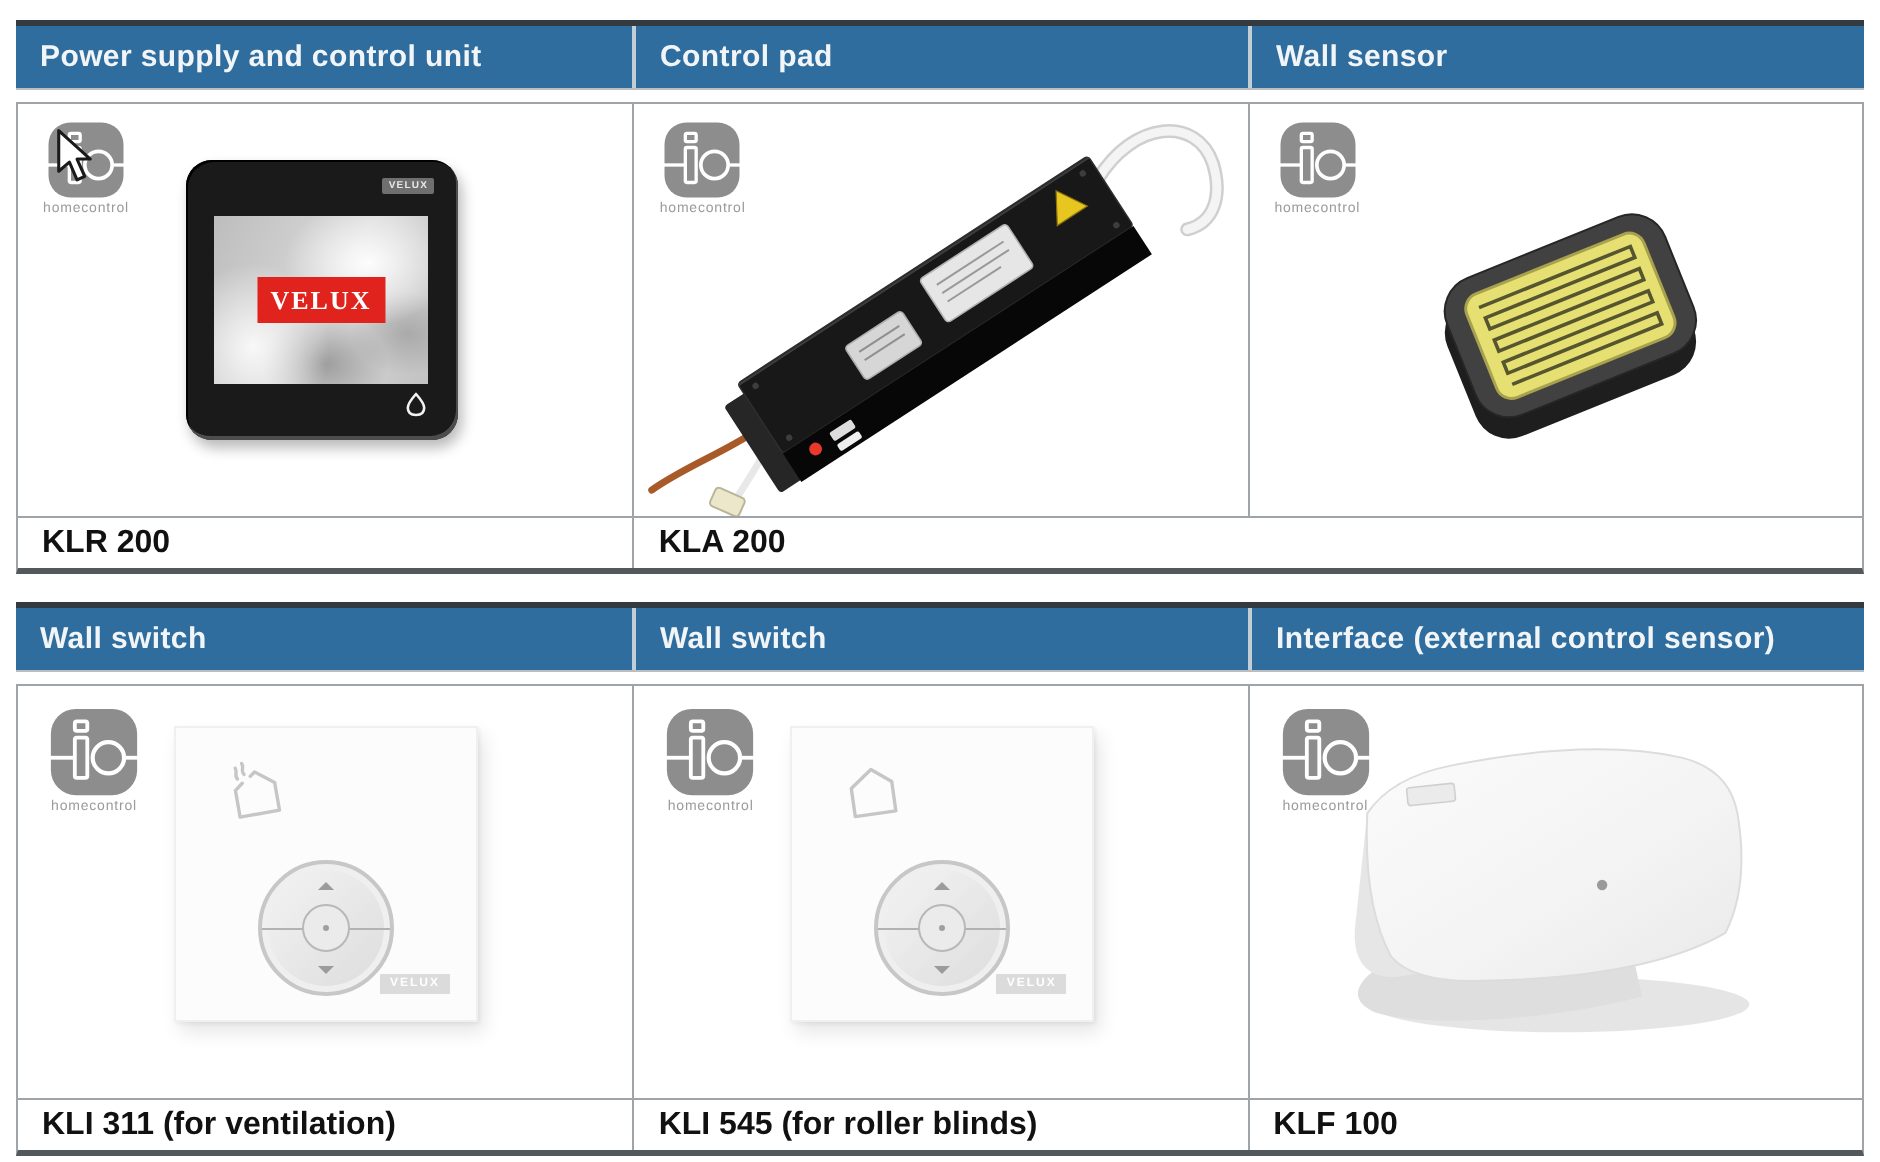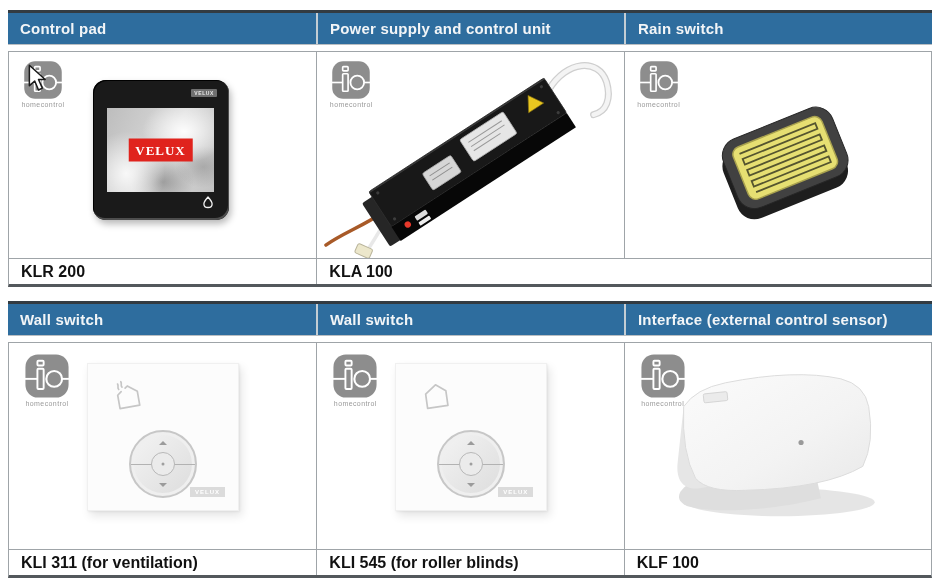--- a/index.html
+++ b/index.html
@@ -82,23 +82,23 @@
 
   .cursor{position:absolute; left:18px; top:12px; width:20px; height:28px; z-index:5;}
 </style>
 </head>
 <body>
 
 <div class="page">
 
   <section class="ptable">
     <div class="thead">
+      <div class="hcell">Power supply and control unit</div>
       <div class="hcell">Control pad</div>
-      <div class="hcell">Power supply and control unit</div>
-      <div class="hcell">Rain switch</div>
+      <div class="hcell">Wall sensor</div>
     </div>
 
     <div class="tbody">
 
       <div class="icell">
         <div class="io-logo">
           <svg class="io-mark" viewBox="0 0 48 48">
             <rect x="1.5" y="1.5" width="45" height="45" rx="13" fill="#8D8D8D"></rect>
             <rect x="14" y="8" width="6.5" height="5" rx="1" fill="none" stroke="#fff" stroke-width="2"></rect>
             <rect x="14" y="16.5" width="6.5" height="21" rx="1" fill="none" stroke="#fff" stroke-width="2"></rect>
@@ -182,21 +182,21 @@
             <rect x="22" y="36" width="118" height="74" rx="18" fill="#414141" stroke="#262626" stroke-width="1"></rect>
             <rect x="33" y="45" width="96" height="56" rx="8" fill="#E6DF72" stroke="#A8A14E" stroke-width="1.5"></rect>
             <path d="M40 52 H122 V58 H41 V64 H122 V70 H41 V76 H122 V82 H41 V88 H122 V94 H41" fill="none" stroke="#55552F" stroke-width="1.8"></path>
           </g>
         </svg>
       </div>
     </div>
 
     <div class="tlabels">
       <div class="lcell">KLR 200</div>
-      <div class="lcell">KLA 100</div>
+      <div class="lcell">KLA 200</div>
     </div>
   </section>
 
   <section class="ptable">
     <div class="thead">
       <div class="hcell">Wall switch</div>
       <div class="hcell">Wall switch</div>
       <div class="hcell">Interface (external control sensor)</div>
     </div>
 

